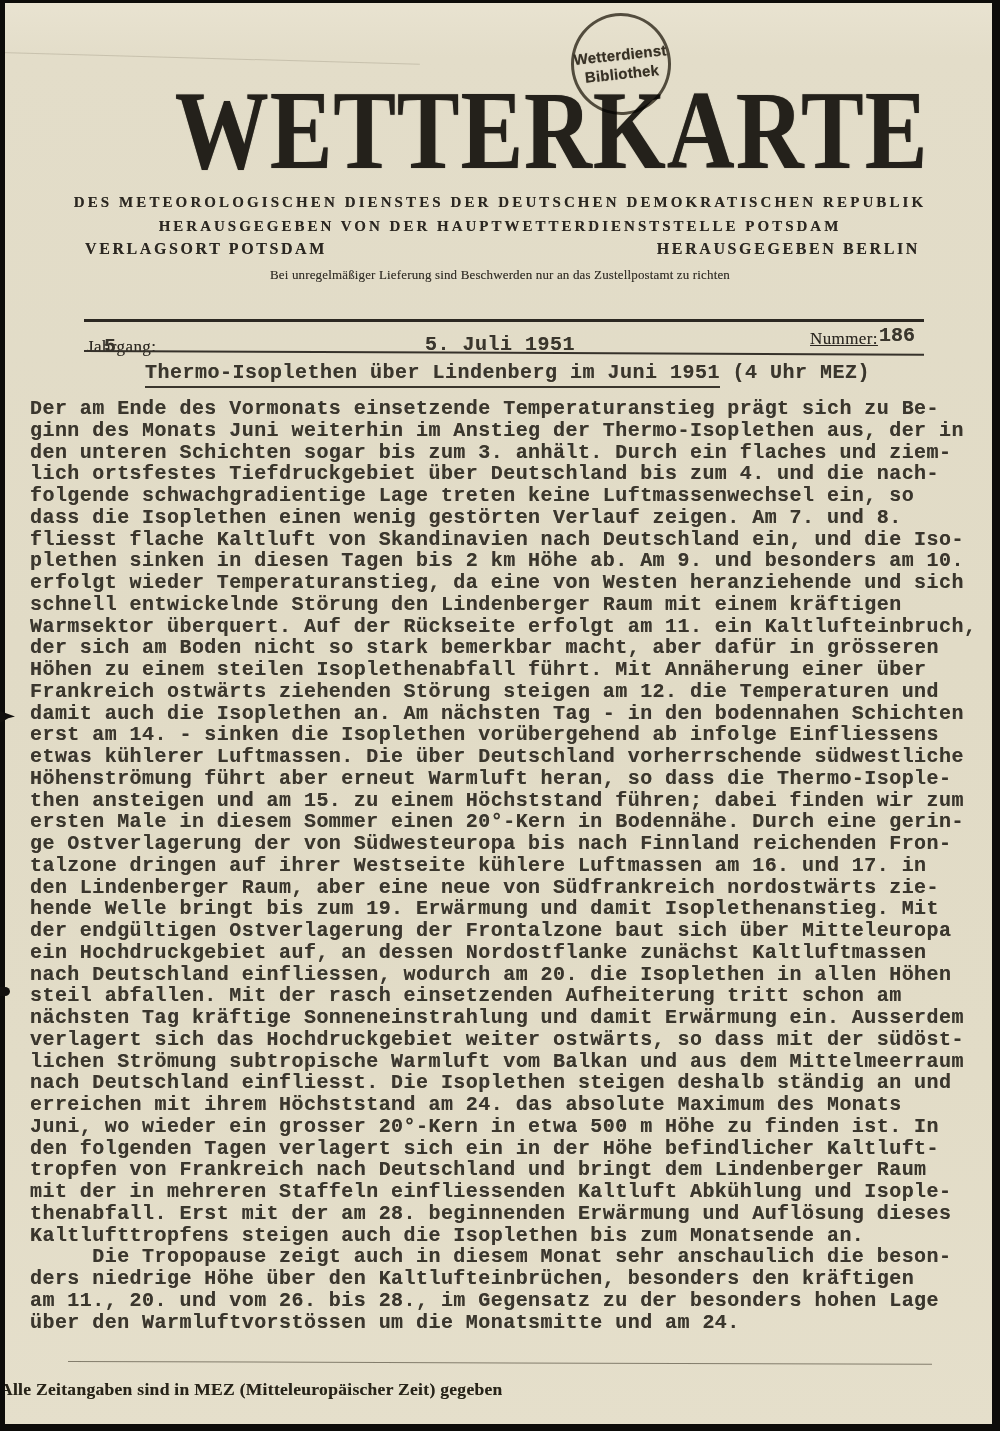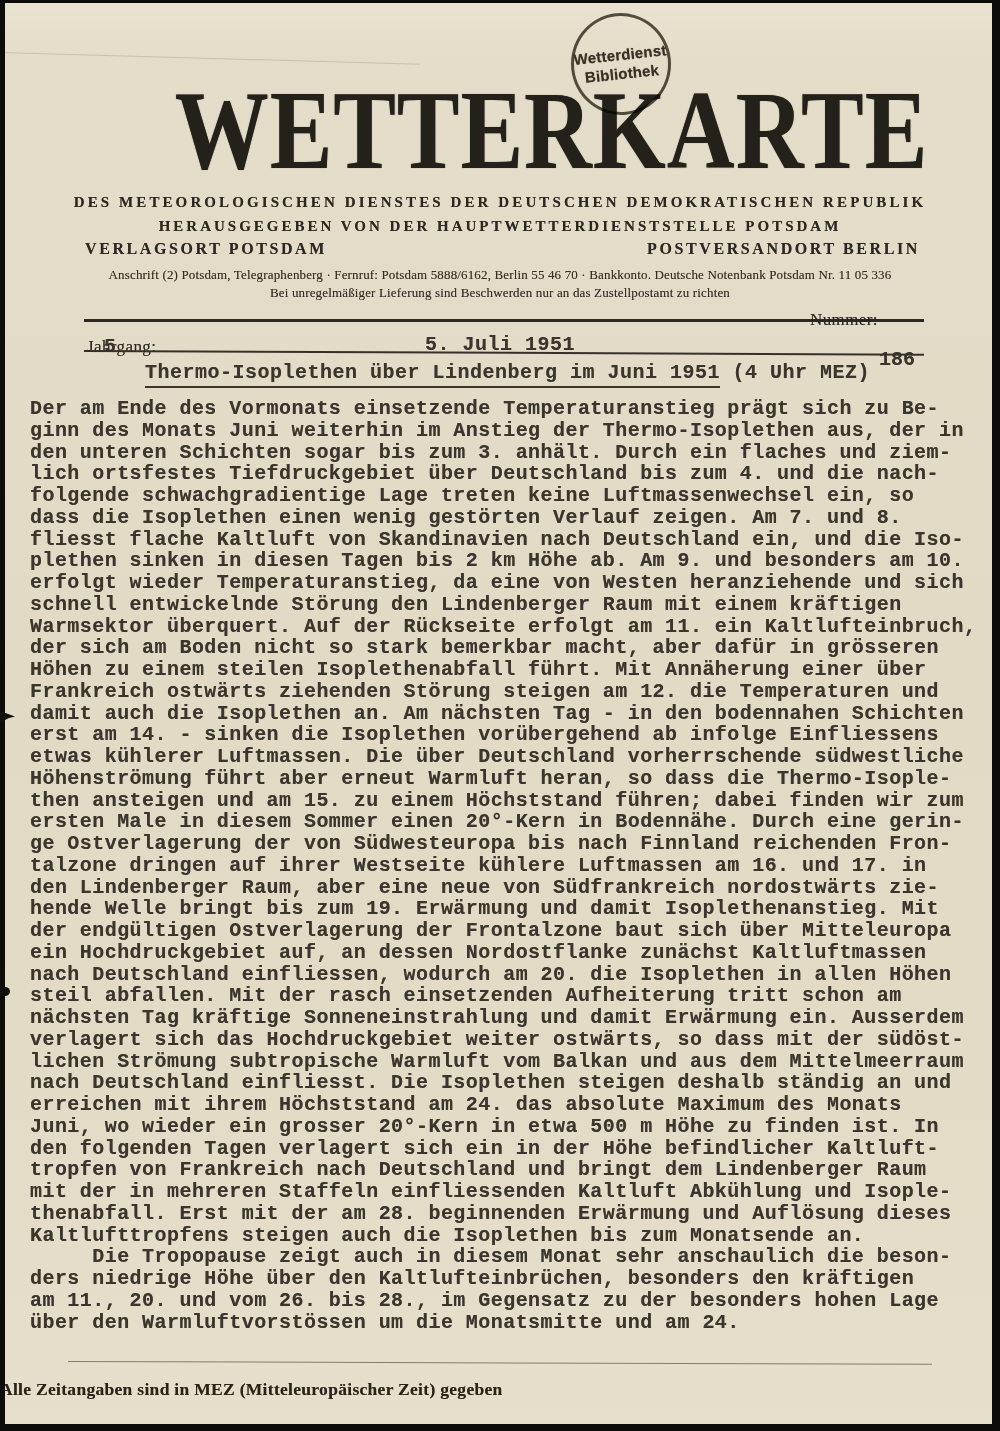--- a/index.html
+++ b/index.html
@@ -91,31 +91,31 @@
   .fineprint b { font-weight: normal; }
 
   
   .rule { position: absolute; left: 84px; width: 840px; background: #2c2822; }
   .rule-thick { top: 319px; height: 3px; }
   .rule-thin  { top: 350px; height: 2px; transform: rotate(0.25deg); transform-origin: left center; background: #35312a; }
 
   
   .issue-label { position: absolute; font-size: 17px; color: #2b2721; letter-spacing: 0.4px; text-shadow: 0 0 0.4px rgba(43,39,33,0.4); }
   .lbl-jahrgang { left: 87px; top: 325px; margin-top: 12px; }
-  .lbl-nummer   { left: 810px; top: 310px; }
+  .lbl-nummer   { left: 810px; top: 329px; text-decoration: underline; }
 
   .typed {
     font-family: "Liberation Mono", "DejaVu Sans Mono", monospace;
     font-weight: bold;
     color: #3a362d;
     text-shadow: 0 0 0.6px rgba(58,54,45,0.55);
   }
   .val-jahrgang { position: absolute; left: 104px; top: 335px; font-size: 20px; }
   .val-date     { position: absolute; left: 0; top: 333px; width: 100%; text-align: center; font-size: 20px; letter-spacing: 0.5px; font-family: Liberation Mono, monospace; }
-  .val-nummer   { position: absolute; left: 879px; top: 348px; font-size: 20px; }
+  .val-nummer   { position: absolute; left: 879px; top: 324px; font-size: 20px; }
 
   
   .article-title {
     position: absolute; left: 145px; top: 361px; margin: 0;
     font-size: 20px; letter-spacing: 0.5px; font-weight: bold;
     white-space: nowrap;
   }
   .article-title .u { border-bottom: 2px solid #3a362d; padding-bottom: 2px; }
   .article-body {
     position: absolute; left: 30px; top: 398px; width: 960px;
@@ -159,24 +159,23 @@
   </div>
 
   <header>
     <div class="masthead-title-wrap">
       <h1 class="masthead-title" style="margin:0">WETTERKARTE</h1>
     </div>
     <div class="sub1">DES METEOROLOGISCHEN DIENSTES DER DEUTSCHEN DEMOKRATISCHEN REPUBLIK</div>
     <div class="sub2">HERAUSGEGEBEN VON DER HAUPTWETTERDIENSTSTELLE POTSDAM</div>
     <div class="pubrow">
       <span>VERLAGSORT POTSDAM</span>
-      <span>POSTVERSANDORT BERLIN</span>
+      <span>HERAUSGEGEBEN BERLIN</span>
     </div>
     <div class="fineprint">
-      <div>Anschrift (2) Potsdam, Telegraphenberg · Fernruf: Potsdam 5888/6162, Berlin 55 46 70 · Bankkonto. Deutsche Notenbank Potsdam Nr. 11 05 336</div>
       <div><span>Bei unregelmäßiger Lieferung sind Beschwerden </span><b>nur</b><span> an das Zustellpostamt zu richten</span></div>
     </div>
   </header>
 
   <div class="rule rule-thick"></div>
 
   <div>
     <span class="issue-label lbl-jahrgang">Jahrgang:</span>
     <span class="typed val-jahrgang">5</span>
     <span class="typed val-date">5. Juli 1951</span>

